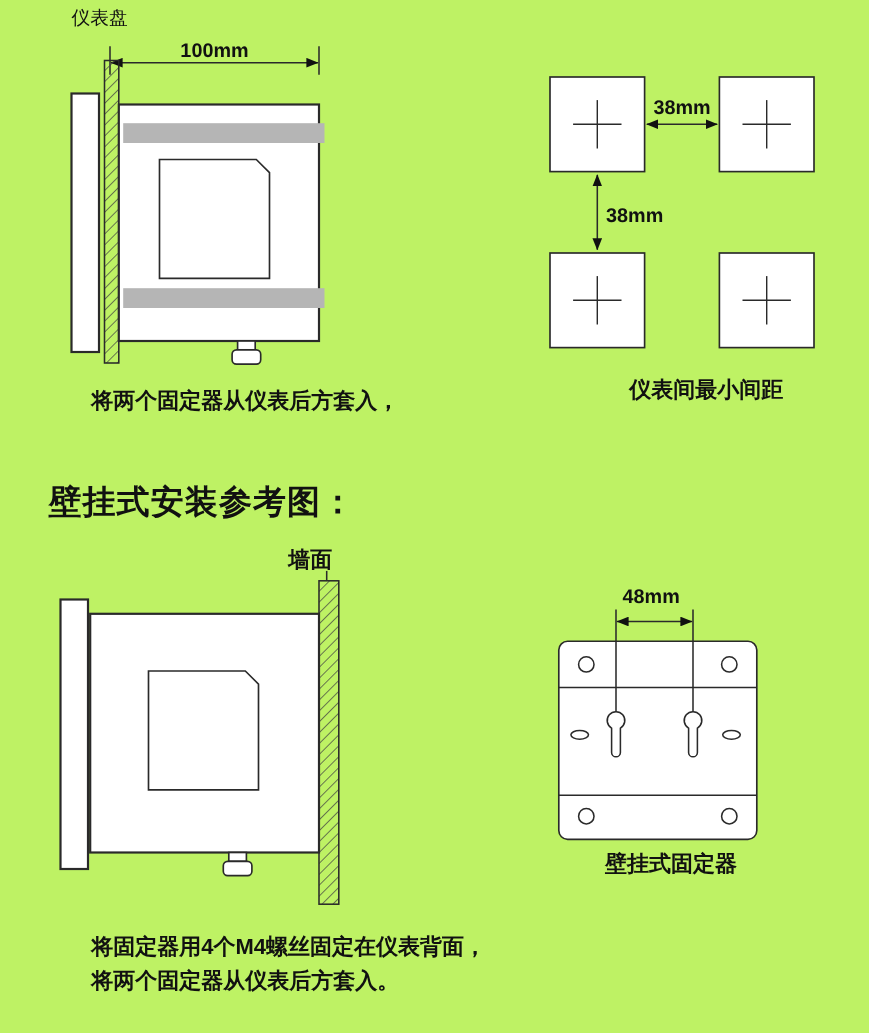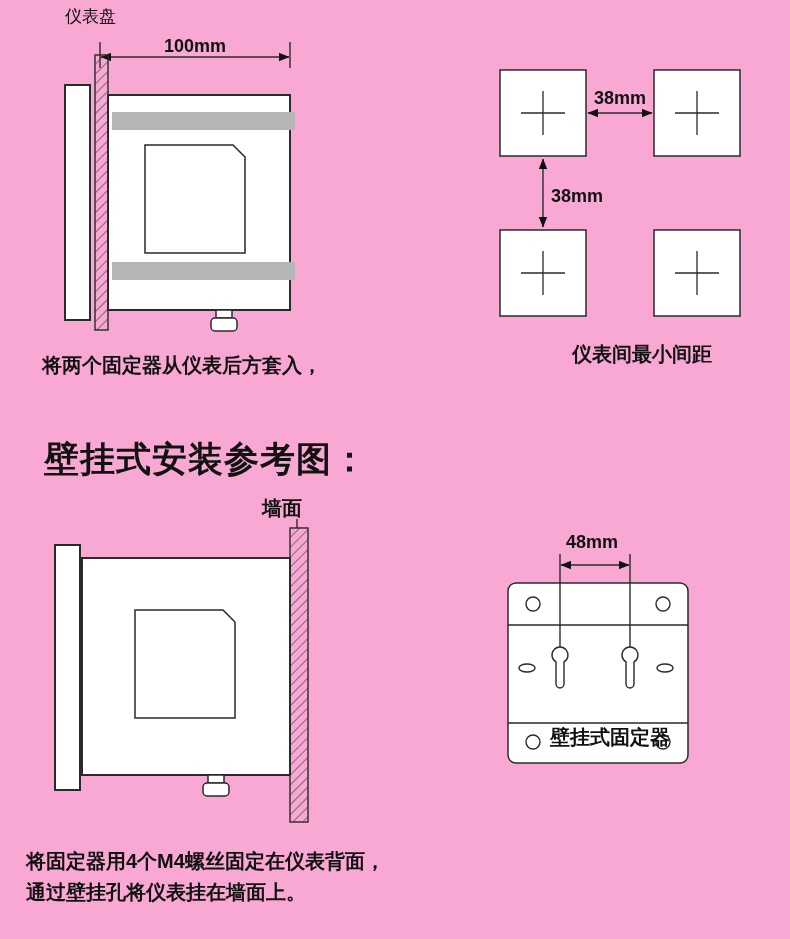--- a/index.html
+++ b/index.html
@@ -1,34 +1,34 @@
 <!DOCTYPE html>
 <html><head>
 <meta charset="utf-8">
 <style>
   * { margin:0; padding:0; box-sizing:border-box; }
   html,body { background:#ffffff; }
   body {
     width:790px; height:939px; position:relative; overflow:hidden;
     font-family:"Liberation Sans","DejaVu Sans",sans-serif; color:#111;
   }
-  .page { position:relative; width:790px; height:939px; background:#f9a8d4; }
+  .page { position:relative; width:790px; height:939px; background:#bef264; }
   .abs { position:absolute; }
   svg { overflow:visible; display:block; }
   svg text { font-family:"Liberation Sans","DejaVu Sans",sans-serif; fill:#111; }
   .t17 { font-size:17px; font-weight:500; }
   .t18 { font-size:18px; font-weight:600; }
   .t20b { font-size:20px; font-weight:700; }
   .s14 { stroke:#2a2a2a; stroke-width:1.4; }
   .s15 { stroke:#2a2a2a; stroke-width:1.5; }
   .s2  { stroke:#2a2a2a; stroke-width:2; }
-  .caption { position:absolute; font-size:20px; font-weight:700; line-height:31px; color:#111; }
+  .caption { position:absolute; font-size:20px; font-weight:700; line-height:31px; color:#111;margin-left:41px; }
   .caption span { display:block; }
   .dlabel { position:absolute; font-size:20px; font-weight:700; text-align:center; color:#111; }
-  .heading { position:absolute; font-size:35px; font-weight:700; color:#111; letter-spacing:1px; }
+  .heading { position:absolute; font-size:30px; font-weight:700; color:#111; letter-spacing:1px; }
 </style>
 </head>
 <body>
 
 <div class="page">
 
   <svg width="0" height="0" class="abs" aria-hidden="true">
     <defs>
       <marker id="arrow" viewBox="0 0 10 8" markerWidth="11" markerHeight="9" refX="9.5" refY="4" orient="auto-start-reverse" markerUnits="userSpaceOnUse">
         <path d="M0,0 L10,4 L0,8 Z" fill="#111"></path>
@@ -144,20 +144,20 @@
       <path d="M61,133.9 A8,8 0 1,1 69,133.9 L69,156 A4,4 0 0,1 61,156 Z"></path>
       <path d="M131,133.9 A8,8 0 1,1 139,133.9 L139,156 A4,4 0 0,1 131,156 Z"></path>
     </g>
 
     <g fill="#ffffff" class="s14">
       <ellipse cx="32" cy="140" rx="8" ry="4"></ellipse>
       <ellipse cx="170" cy="140" rx="8" ry="4"></ellipse>
     </g>
   </svg>
 
-  <div class="dlabel" style="left:495px; top:724px; width:230px;">壁挂式固定器</div>
+  <div class="dlabel" style="left:495px; top:772px; width:230px;">壁挂式固定器</div>
 
-  <div class="caption" style="left:26px; top:846px;">
+  <div class="caption" style="left:42px; top:846px;">
     <span>将固定器用4个M4螺丝固定在仪表背面，</span>
-    <span>通过壁挂孔将仪表挂在墙面上。</span>
+    <span>将两个固定器从仪表后方套入。</span>
   </div>
 
 </div>
 
 </body></html>

